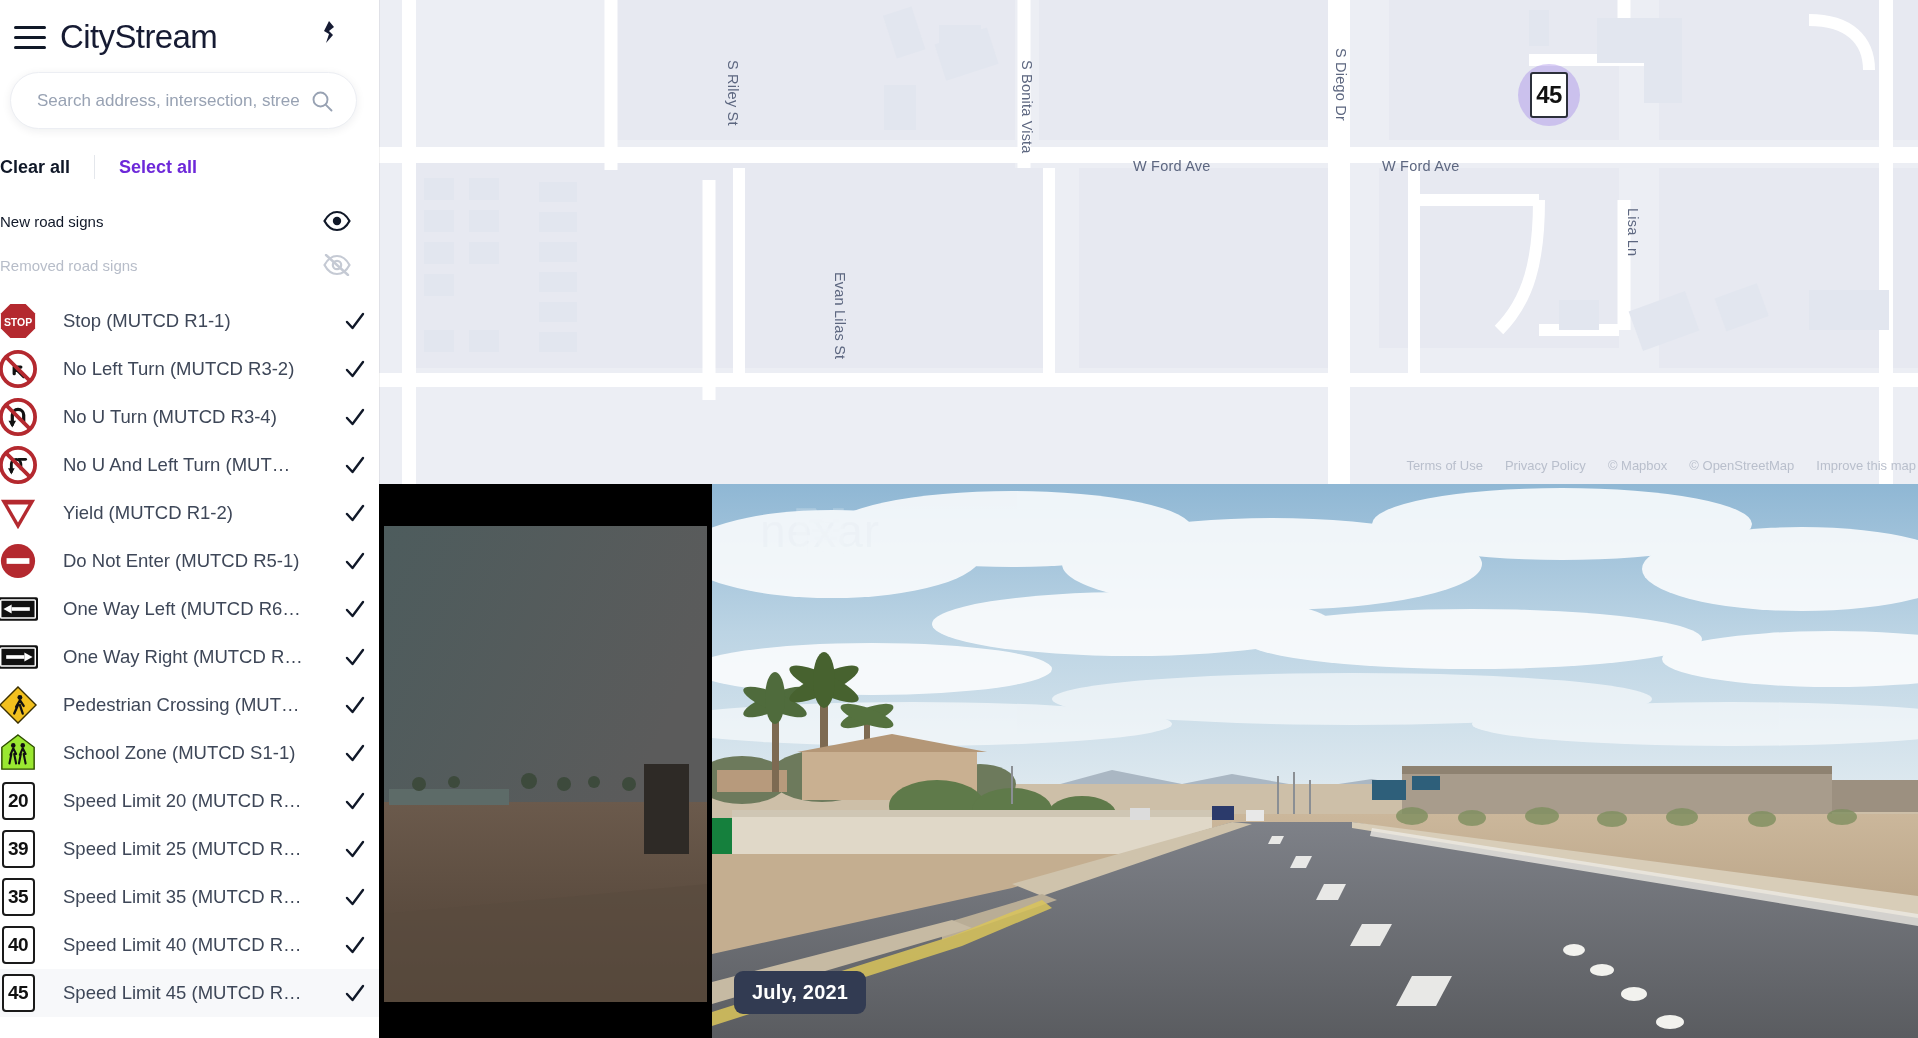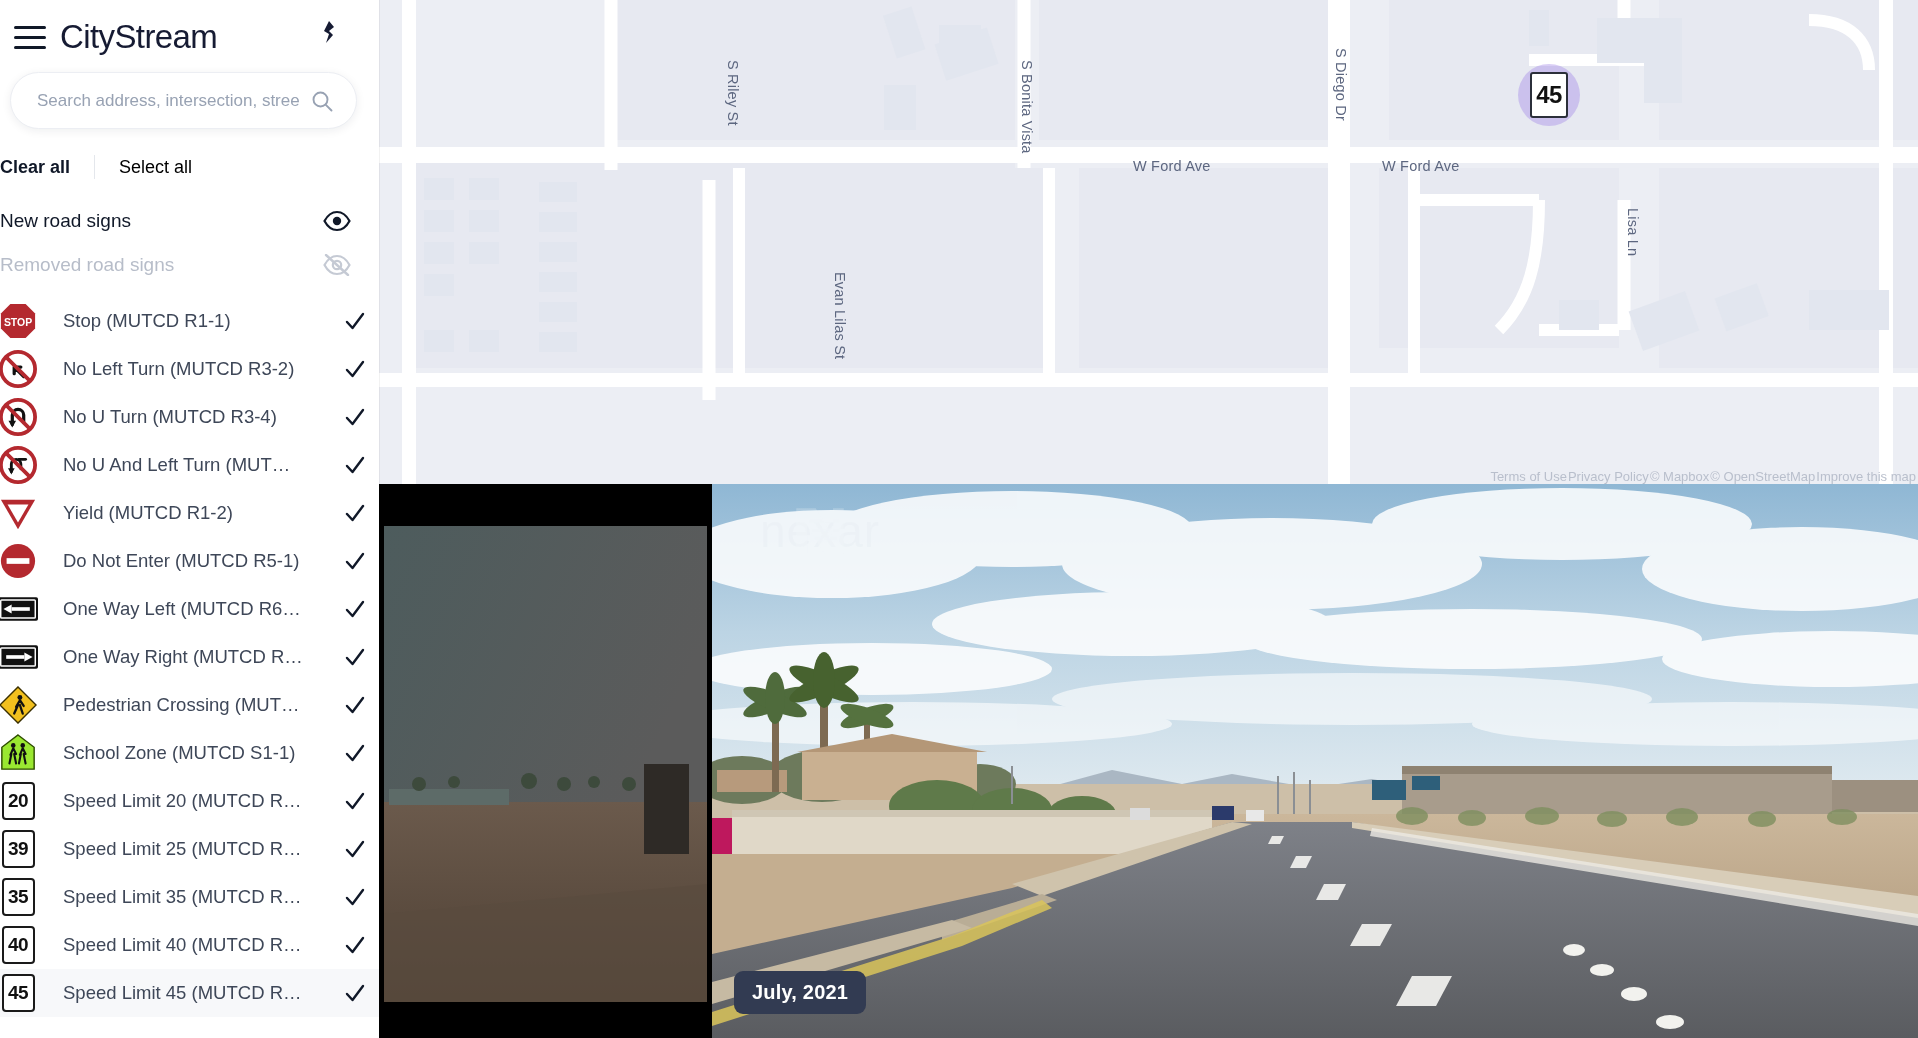--- a/index.html
+++ b/index.html
@@ -38,27 +38,27 @@
     flex: 1 1 auto; border: none; outline: none; font-size: 17px;
     color: #344054; background: transparent; font-family: "Liberation Sans", sans-serif;
   }
   .search-box input::placeholder { color: #98a2b3; }
   .search-icon { width: 24px; height: 24px; flex: 0 0 auto; cursor: pointer; }
 
   .bulk-row { display: flex; align-items: center; padding: 26px 0 20px 0; gap: 0; }
   .bulk-btn { font-size: 18px; padding: 0 24px 0 0; cursor: pointer; background: none; border: none; font-family: "Liberation Sans", sans-serif; }
   .bulk-btn.clear { color: #101828; font-weight: 700; }
   .bulk-sep { width: 1px; height: 24px; background: #e4e7ec; }
-  .bulk-btn.select { color: #000000; padding: 0 0 0 24px; }
+  .bulk-btn.select { color: #6d28d9; padding: 0 0 0 24px; font-weight: bold; }
 
   .group-row {
     display: flex; align-items: center; justify-content: space-between;
     padding: 11px 28px 11px 0; cursor: pointer;
   }
-  .group-row .glabel { font-size: 19px; }
+  .group-row .glabel { font-size: 15px; }
   .group-row.active .glabel { color: #101828; font-weight: 400; }
   .group-row.inactive .glabel { color: #b7bdc9; }
   .eye { width: 28px; height: 22px; flex: 0 0 auto; }
 
   .sign-list { flex: 1 1 auto; overflow: hidden; margin-top: 10px; position: relative; }
   .sign-item {
     display: flex; align-items: center; height: 48px;
     padding: 0 12px 0 0; gap: 0; cursor: pointer;
   }
   .sign-item:last-child { background: #f7f8fa; }
@@ -95,29 +95,29 @@
     position: absolute; width: 62px; height: 62px; border-radius: 50%;
     background: rgba(164,139,232,0.42);
     display: flex; align-items: center; justify-content: center;
   }
   .sl-marker .plate {
     width: 38px; height: 46px; background: #fff; border: 2.5px solid #2b2f3a;
     border-radius: 3px; display: flex; align-items: center; justify-content: center;
     font-size: 24px; font-weight: 700; color: #111; letter-spacing: -0.5px;
   }
   .attrib {
-    position: absolute; right: 0; bottom: 0; display: flex; gap: 1px;
+    position: absolute; right: 0; bottom: 11px; display: flex; gap: 22px;
     font-size: 13px; color: #b9bfcc; padding-right: 2px; white-space: nowrap;
   }
   .attrib span { cursor: pointer; }
 
   
   .cams { flex: 1 1 auto; display: flex; position: relative; background: #000; }
   .cam-side { width: 333px; flex: 0 0 333px; position: relative; background:#000; overflow: hidden; }
-  .cam-main { flex: 1 1 auto; position: relative; overflow: hidden; background: #be185d; text-align: right; }
+  .cam-main { flex: 1 1 auto; position: relative; overflow: hidden; background: #15803d; text-align: right; }
   .cam-main svg, .cam-side svg { position: absolute; inset: 0; width: 100%; height: 100%; display: block; }
   .watermark {
     position: absolute; left: 48px; top: 20px; display: flex; align-items: center; gap: 14px;
     opacity: 0.45; pointer-events: none;
   }
   .wm-text { font-size: 46px; color: #e8eef3; letter-spacing: 1px; font-weight: 400; }
   .date-badge {
     position: absolute; left: 22px; bottom: 24px;
     background: #323b52; color: #fff; font-size: 20px; font-weight: 700;
     padding: 10px 18px; border-radius: 9px; letter-spacing: 0.2px;

